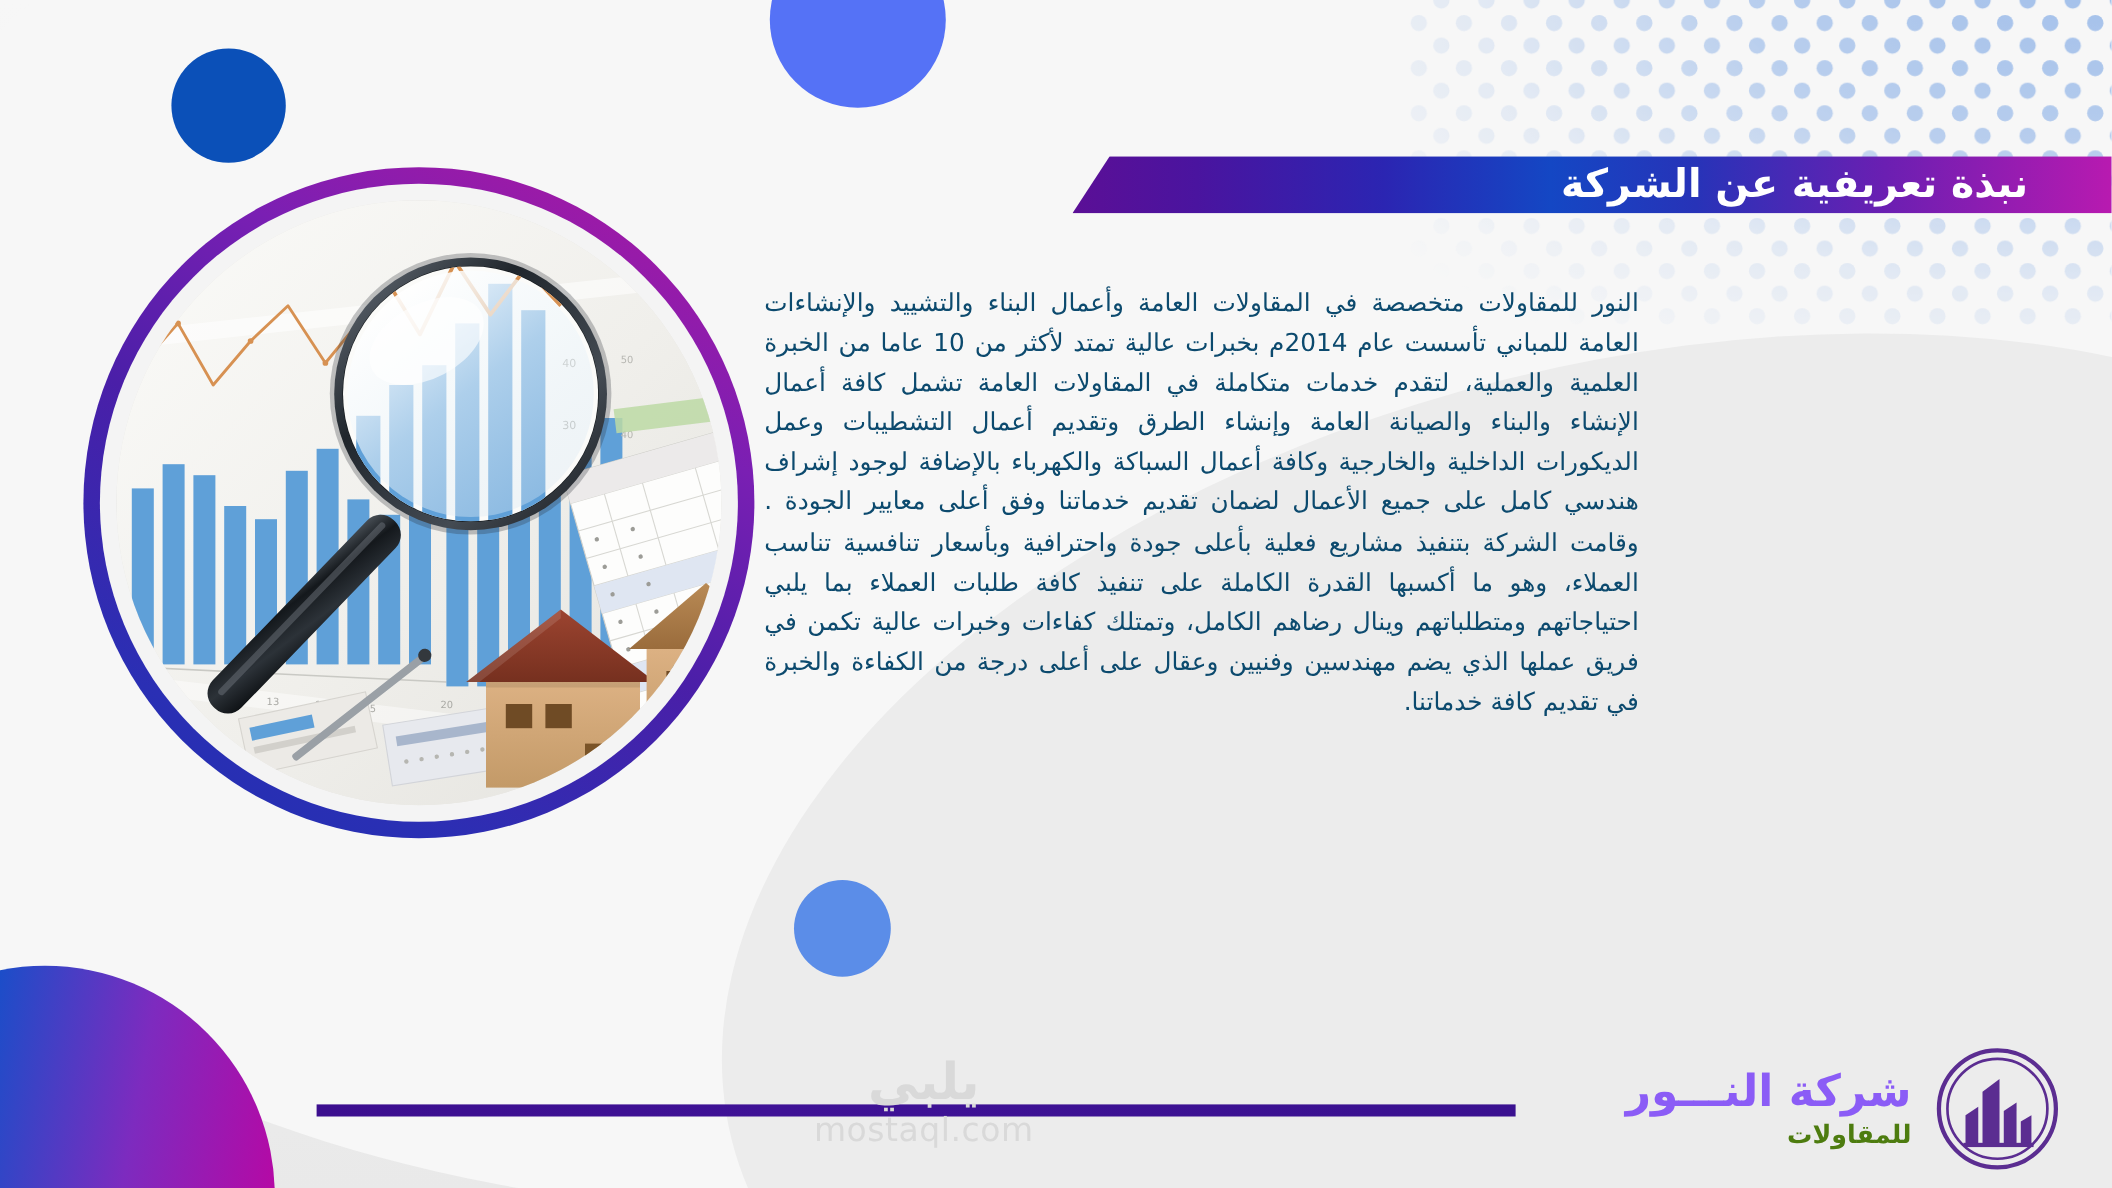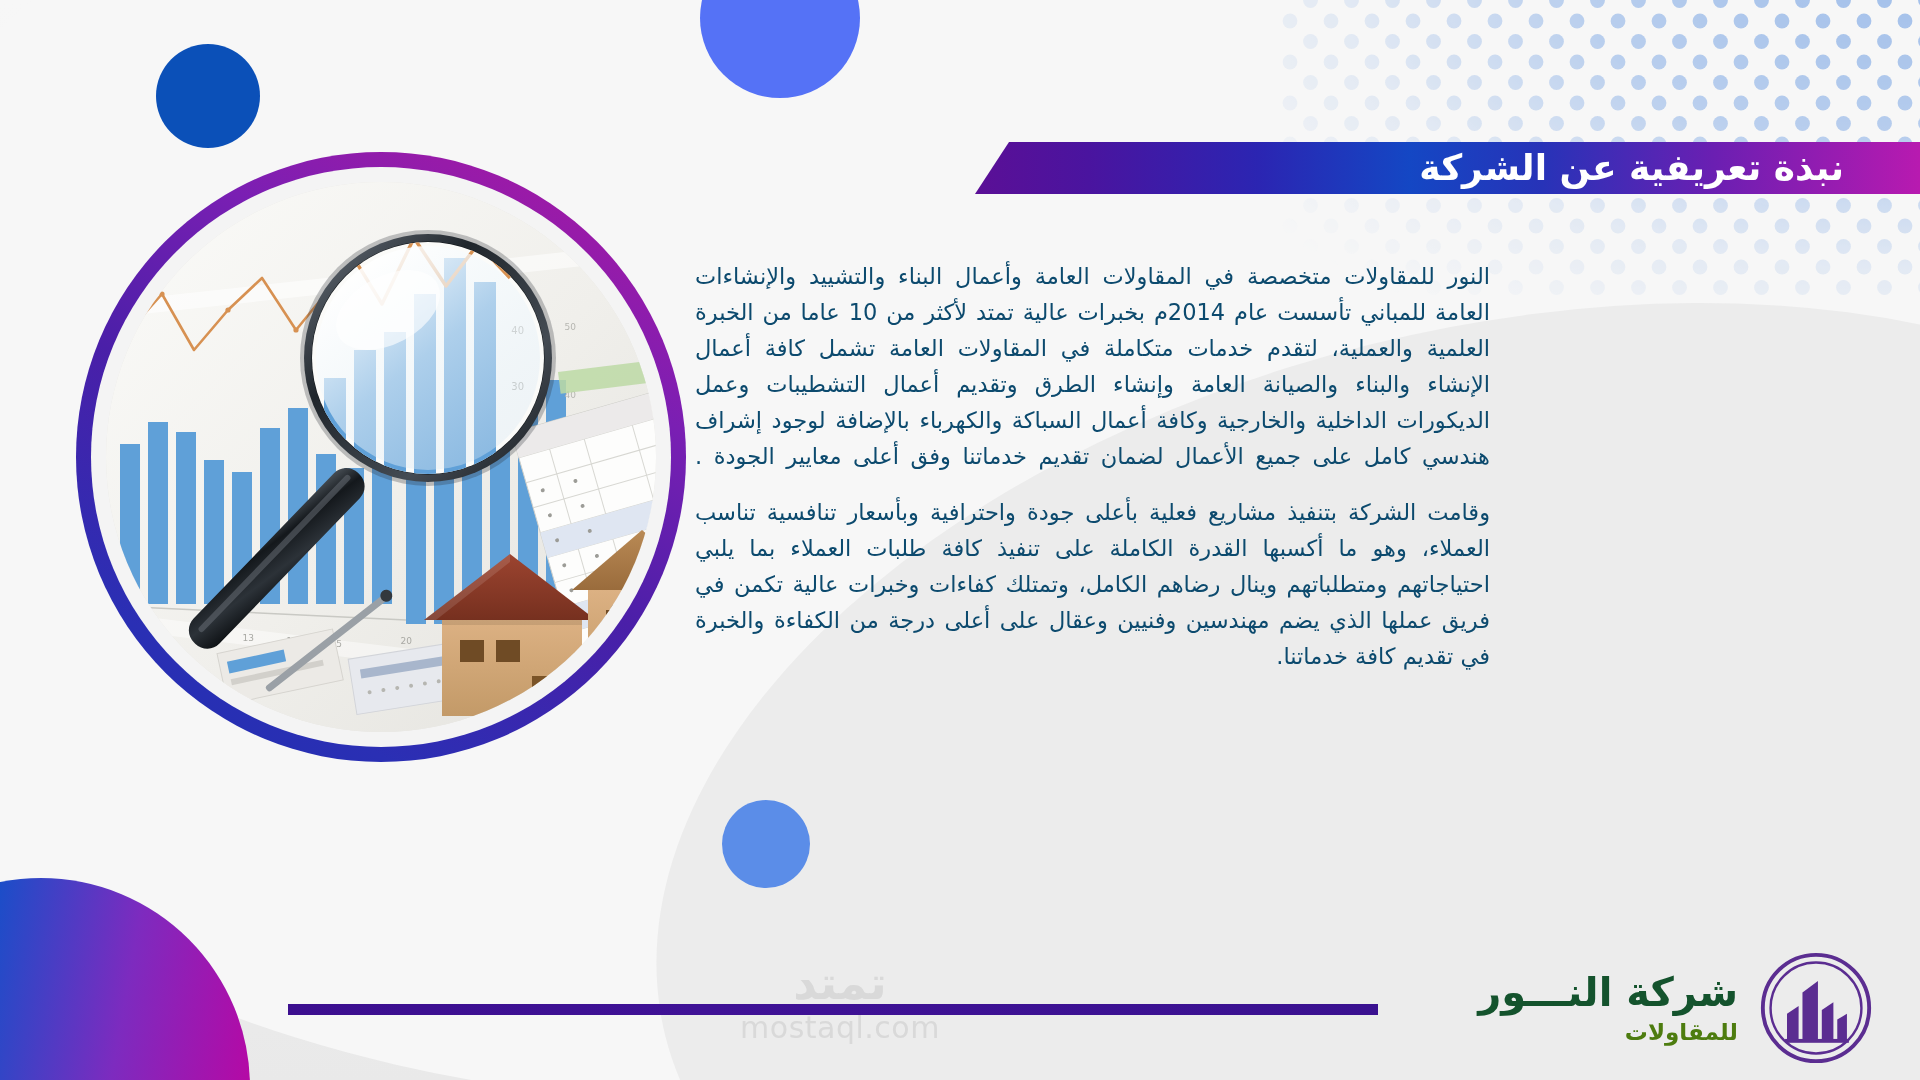--- a/index.html
+++ b/index.html
@@ -133,21 +133,21 @@
     top: 258px;
     width: 795px;
     color: #0c4a6e;
     font-size: 22.5px;
     line-height: 36px;
     text-align: justify;
     text-align-last: justify;
     direction: rtl;
   }
   .body-copy p { margin: 0; }
-  .body-copy p + p { margin-top: 20px; }
+  .body-copy p + p { margin-top: 2px; }
   .body-copy p.last { text-align-last: right; }
 
   
   .footer-rule {
     position: absolute;
     left: 288px; top: 1004px;
     width: 1090px; height: 11px;
     background: linear-gradient(90deg,#3c0f8f 0%,#3f1296 38%,#3a1190 100%);
   }
 
@@ -176,21 +176,21 @@
     right: 46px; top: 948px;
     height: 120px;
     display: flex;
     align-items: center;
     gap: 20px;
     direction: rtl;
   }
   .logo-mark { width: 116px; height: 116px; flex: 0 0 auto; }
   .logo-text { text-align: right; line-height: 1; }
   .logo-name {
-    color: #14532d;
+    color: #8b5cf6;
     font-size: 40px;
     font-weight: bold;
     letter-spacing: .5px;
     white-space: nowrap;
   }
   .logo-sub {
     color: #4d7c0f;
     font-size: 23px;
     font-weight: bold;
     margin-top: 9px;
@@ -460,21 +460,21 @@
   </div>
 
   <div class="body-copy">
     <p>النور للمقاولات متخصصة في المقاولات العامة وأعمال البناء والتشييد والإنشاءات العامة للمباني تأسست عام 2014م بخبرات عالية تمتد لأكثر من 10 عاما من الخبرة العلمية والعملية، لتقدم خدمات متكاملة في المقاولات العامة تشمل كافة أعمال الإنشاء والبناء والصيانة العامة وإنشاء الطرق وتقديم أعمال التشطيبات وعمل الديكورات الداخلية والخارجية وكافة أعمال السباكة والكهرباء بالإضافة لوجود إشراف هندسي كامل على جميع الأعمال لضمان تقديم خدماتنا وفق أعلى معايير الجودة .</p>
     <p class="last">وقامت الشركة بتنفيذ مشاريع فعلية بأعلى جودة واحترافية وبأسعار تنافسية تناسب العملاء، وهو ما أكسبها القدرة الكاملة على تنفيذ كافة طلبات العملاء بما يلبي احتياجاتهم ومتطلباتهم وينال رضاهم الكامل، وتمتلك كفاءات وخبرات عالية تكمن في فريق عملها الذي يضم مهندسين وفنيين وعقال على أعلى درجة من الكفاءة والخبرة في تقديم كافة خدماتنا.</p>
   </div>
 
   <div class="footer-rule"></div>
 
   <div class="watermark">
-    <div class="wm-ar">تمتد</div>
+    <div class="wm-ar">يلبي</div>
     <div class="wm-en">mostaql.com</div>
   </div>
 
   <div class="logo">
     <svg class="logo-mark" viewBox="0 0 120 120">
       <circle cx="60" cy="60" r="55" fill="none" stroke="#5b2d91" stroke-width="4"></circle>
       <circle cx="60" cy="60" r="47" fill="none" stroke="#5b2d91" stroke-width="2.5"></circle>
       <g fill="#5b2d91">
         <path d="M30 94 V66 L42 58 L42 94 Z"></path>
         <path d="M46 94 V44 L62 32 L62 94 Z"></path>

